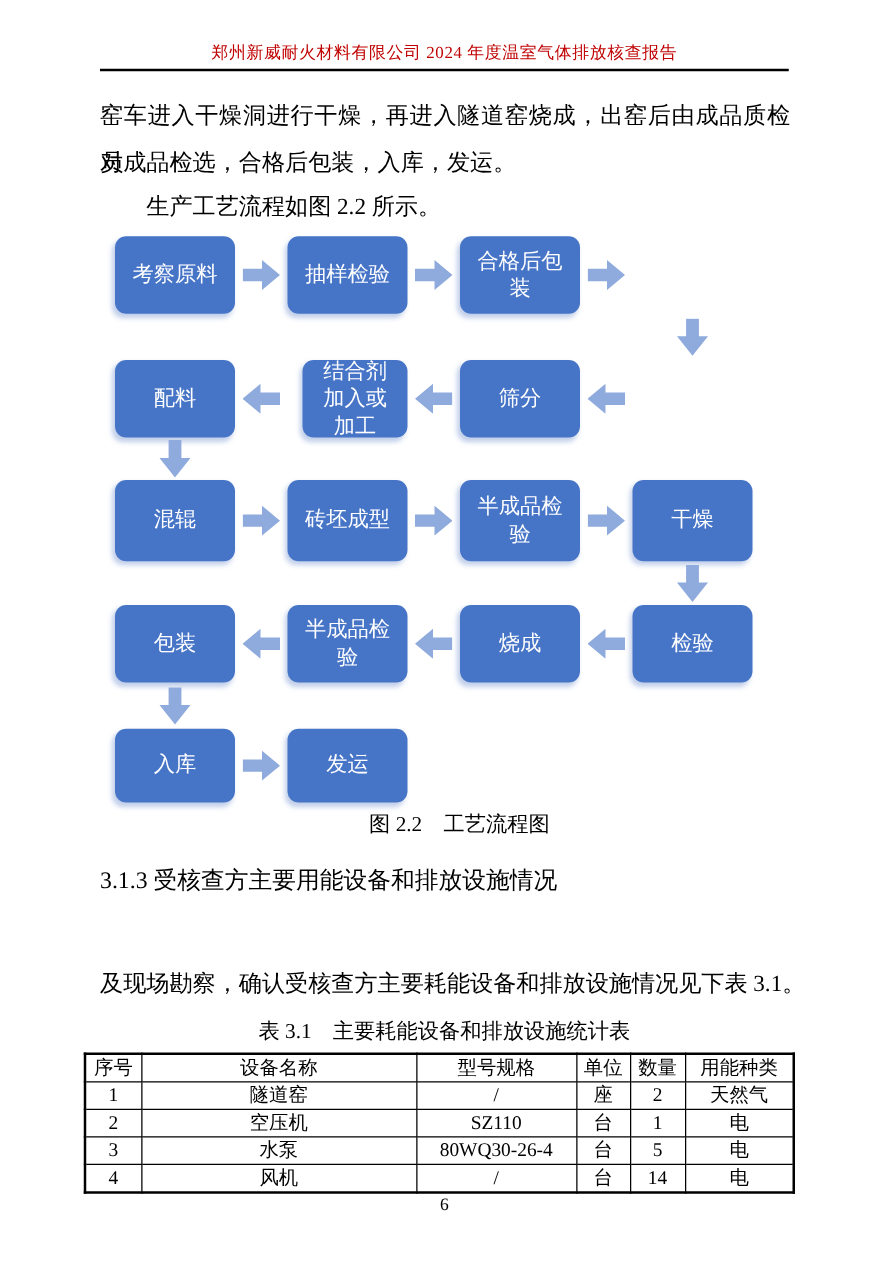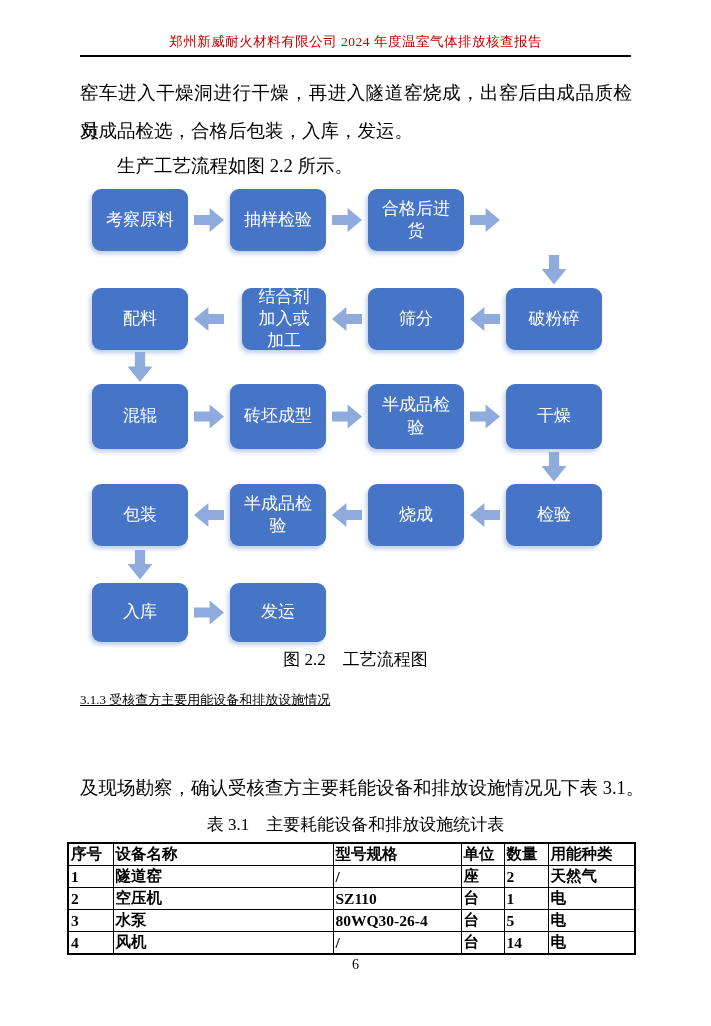--- a/index.html
+++ b/index.html
@@ -25,28 +25,28 @@
         padding:2px 10px;box-sizing:border-box;
         box-shadow:-2px 3px 4px rgba(150,173,220,.6);}
   .acell{display:flex;align-items:center;justify-content:center;}
   .ar{width:30px;height:26px;background:#8FAADC;
       clip-path:polygon(0 31%,52% 31%,52% 4%,100% 50%,52% 96%,52% 69%,0 69%);}
   .al{width:30px;height:26px;background:#8FAADC;
       clip-path:polygon(100% 31%,48% 31%,48% 4%,0 50%,48% 96%,48% 69%,100% 69%);}
   .ad{width:27px;height:30px;background:#8FAADC;
       clip-path:polygon(31% 0,69% 0,69% 48%,96% 48%,50% 100%,4% 48%,31% 48%);}
   
-  .figcap{position:absolute;top:648px;left:80px;width:551px;text-align:center;font-size:17px;}
-  .sechead{position:absolute;top:691px;left:80px;width:551px;font-size:13px;text-decoration:underline;}
+  .figcap{position:absolute;top:648px;left:92px;width:551px;text-align:center;font-size:17px;}
+  .sechead{position:absolute;top:691px;left:80px;width:551px;font-size:19px;}
   .tabtitle{position:absolute;top:813px;left:80px;width:551px;text-align:center;font-size:17px;}
   
   .eqtable{position:absolute;top:842px;left:67px;border-collapse:collapse;table-layout:fixed;
            width:567px;font-size:15.5px;}
-  .eqtable td,.eqtable th{border:1px solid #000;text-align:left;vertical-align:middle;
-           height:21px;padding:0 2px;font-weight:bold;overflow:hidden;}
+  .eqtable td,.eqtable th{border:1px solid #000;text-align:center;vertical-align:middle;
+           height:21px;padding:0 2px;font-weight:normal;overflow:hidden;}
   .eqtable{border:2px solid #000;}
   
   .pagenum{position:absolute;top:957px;left:80px;width:551px;text-align:center;font-size:14px;}
 </style>
 </head>
 <body>
 
 <div class="page">
 
   <div class="hdr">郑州新威耐火材料有限公司 2024 年度温室气体排放核查报告</div>
@@ -59,42 +59,41 @@
   <div class="flow">
 
     <div class="fbox" style="grid-row:1;grid-column:1;">考察原料</div>
     <div class="acell" style="grid-row:1;grid-column:2;">
         <div class="ar"></div>
       </div>
     <div class="fbox" style="grid-row:1;grid-column:3;">抽样检验</div>
     <div class="acell" style="grid-row:1;grid-column:4;">
         <div class="ar"></div>
       </div>
-    <div class="fbox" style="grid-row:1;grid-column:5;">合格后进货</div>
+    <div class="fbox" style="grid-row:1;grid-column:5;">合格后包装</div>
     <div class="acell" style="grid-row:1;grid-column:6;">
         <div class="ar"></div>
       </div>
 
     <div class="acell" style="grid-row:2;grid-column:7;">
         <div class="ad"></div>
       </div>
 
     <div class="fbox" style="grid-row:3;grid-column:1;">配料</div>
     <div class="acell" style="grid-row:3;grid-column:2;">
         <div class="al"></div>
       </div>
     <div class="fbox" style="grid-row:3;grid-column:3;margin-left:12px;">结合剂加入或加工</div>
     <div class="acell" style="grid-row:3;grid-column:4;">
         <div class="al"></div>
       </div>
     <div class="fbox" style="grid-row:3;grid-column:5;">筛分</div>
     <div class="acell" style="grid-row:3;grid-column:6;">
         <div class="al"></div>
       </div>
-    <div class="fbox" style="grid-row:3;grid-column:7;">破粉碎</div>
 
     <div class="acell" style="grid-row:4;grid-column:1;">
         <div class="ad"></div>
       </div>
 
     <div class="fbox" style="grid-row:5;grid-column:1;">混辊</div>
     <div class="acell" style="grid-row:5;grid-column:2;">
         <div class="ar"></div>
       </div>
     <div class="fbox" style="grid-row:5;grid-column:3;">砖坯成型</div>

